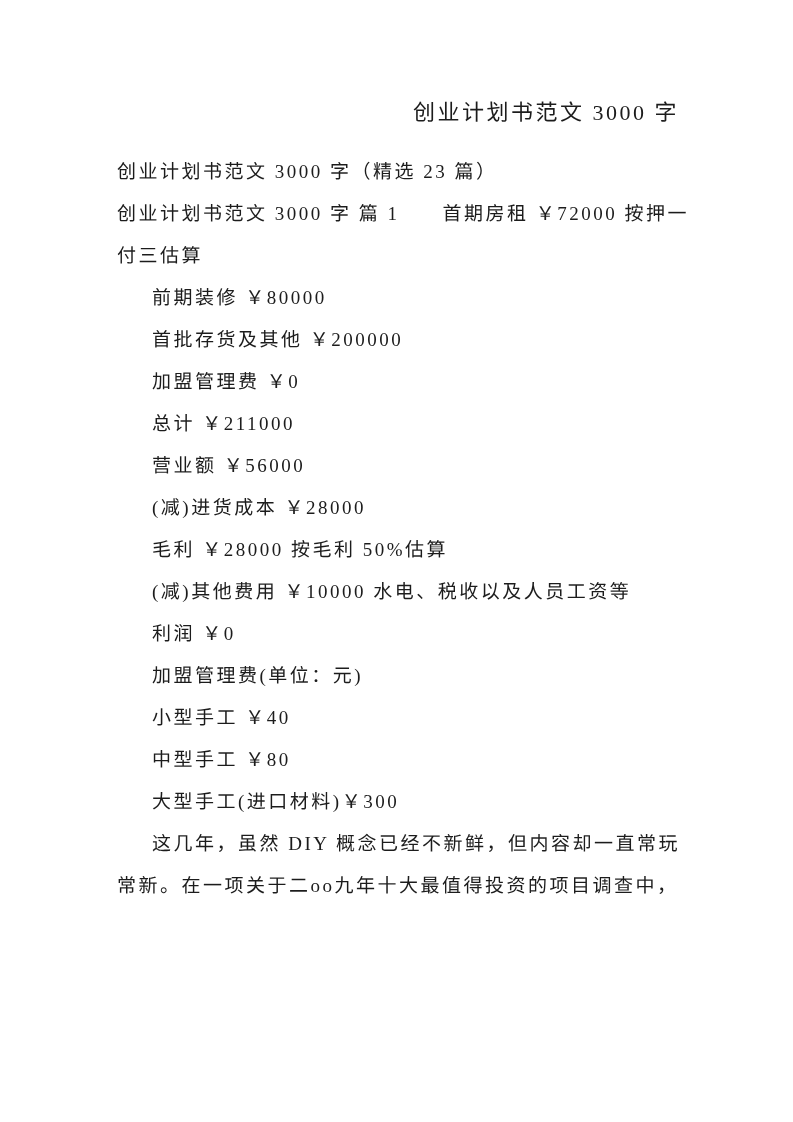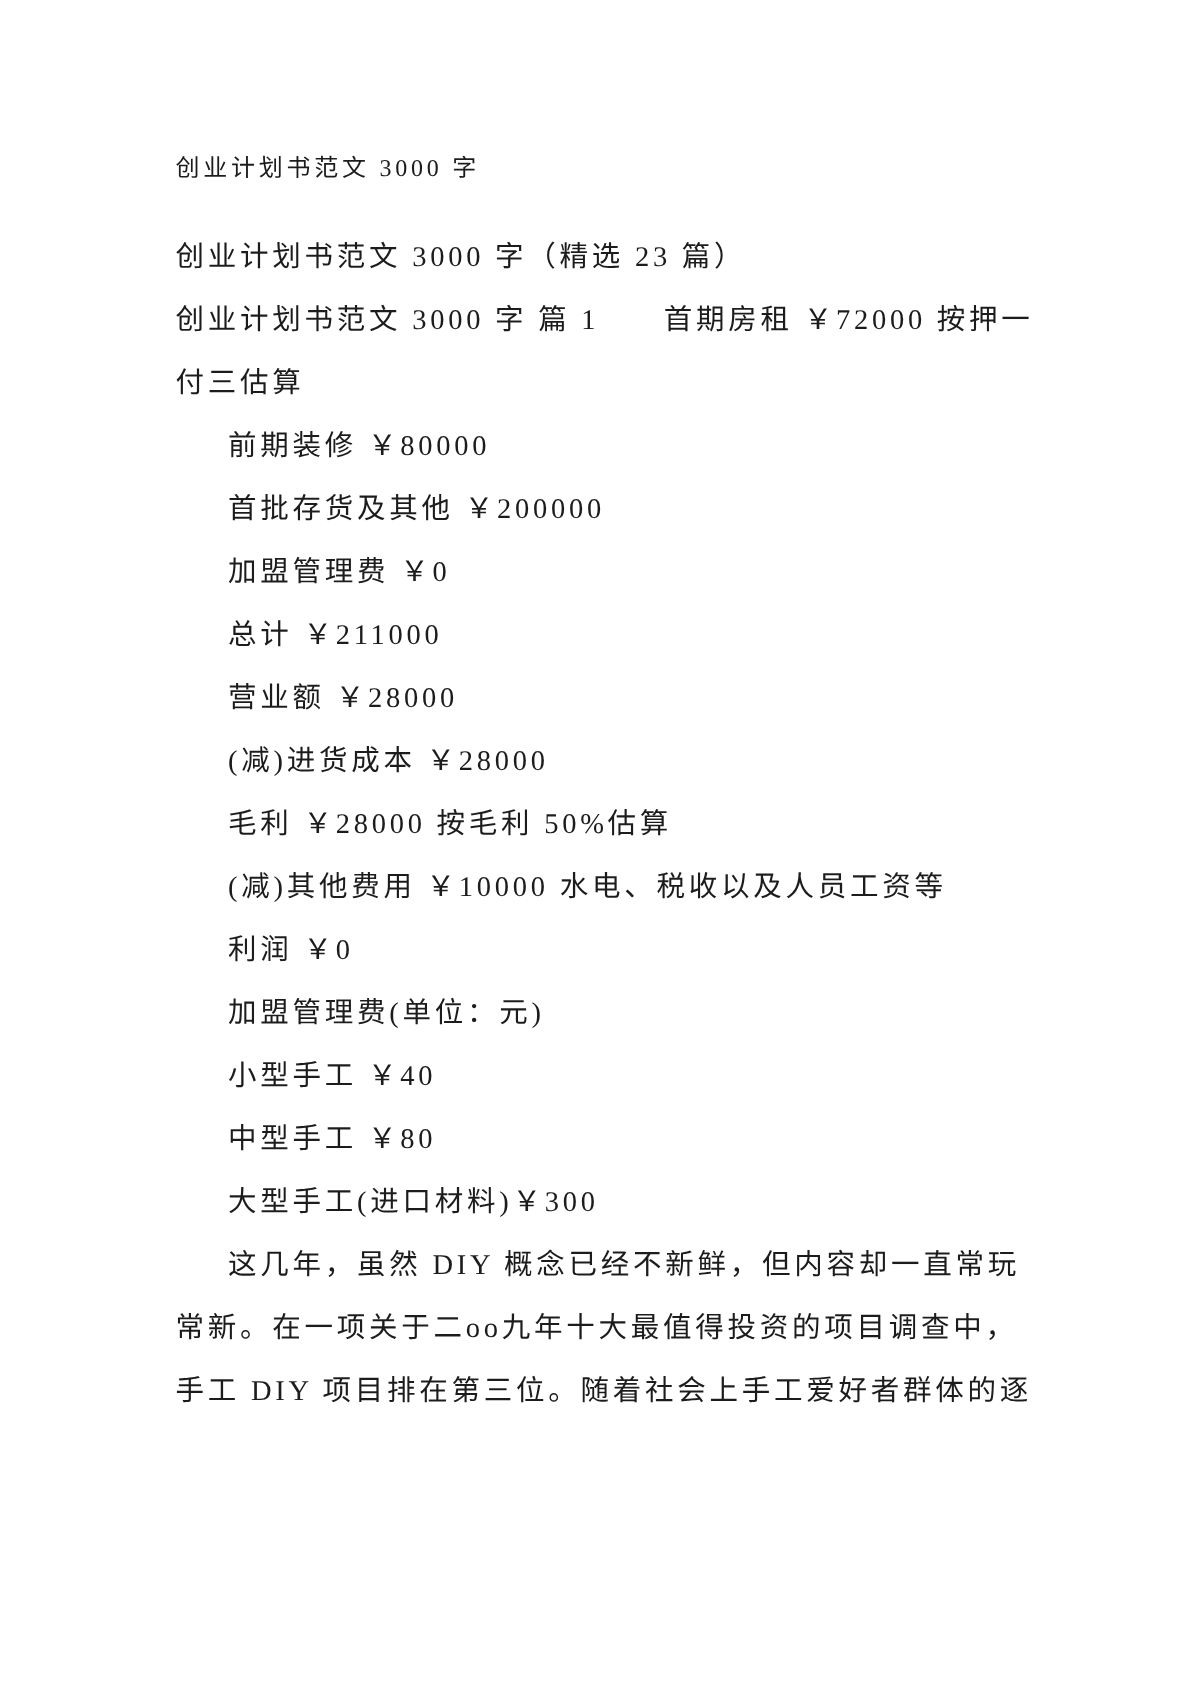--- a/index.html
+++ b/index.html
@@ -14,25 +14,25 @@
     background: #ffffff;
     box-sizing: border-box;
     padding: 92px 114px 0 117px;
     overflow: hidden;
     font-family: "Liberation Serif", "DejaVu Serif", serif;
     font-size: 19px;
     color: #1c1c1c;
     letter-spacing: 2.5px;
   }
   .doc-title {
-    text-align: left;
+    text-align: right;
     line-height: 42px;
     margin: 0 0 17px 0;
     font-weight: normal;
-    font-size: 16px;
+    font-size: 22px;
   }
   .ln {
     line-height: 42px;
     white-space: nowrap;
   }
   .indent {
     padding-left: 35px;
   }
 </style>
 </head>
@@ -41,25 +41,24 @@
 <div class="page">
   <h1 class="doc-title">创业计划书范文 3000 字</h1>
 
   <div class="ln">创业计划书范文 3000 字（精选 23 篇）</div>
   <div class="ln">创业计划书范文 3000 字 篇 1　　首期房租 ￥72000 按押一</div>
   <div class="ln">付三估算</div>
   <div class="ln indent">前期装修 ￥80000</div>
   <div class="ln indent">首批存货及其他 ￥200000</div>
   <div class="ln indent">加盟管理费 ￥0</div>
   <div class="ln indent">总计 ￥211000</div>
-  <div class="ln indent">营业额 ￥28000</div>
+  <div class="ln indent">营业额 ￥56000</div>
   <div class="ln indent">(减)进货成本 ￥28000</div>
   <div class="ln indent">毛利 ￥28000 按毛利 50%估算</div>
   <div class="ln indent">(减)其他费用 ￥10000 水电、税收以及人员工资等</div>
   <div class="ln indent">利润 ￥0</div>
   <div class="ln indent">加盟管理费(单位：元)</div>
   <div class="ln indent">小型手工 ￥40</div>
   <div class="ln indent">中型手工 ￥80</div>
   <div class="ln indent">大型手工(进口材料)￥300</div>
   <div class="ln indent">这几年，虽然 DIY 概念已经不新鲜，但内容却一直常玩</div>
   <div class="ln">常新。在一项关于二oo九年十大最值得投资的项目调查中，</div>
-  <div class="ln">手工 DIY 项目排在第三位。随着社会上手工爱好者群体的逐</div>
 </div>
 
 </body></html>

